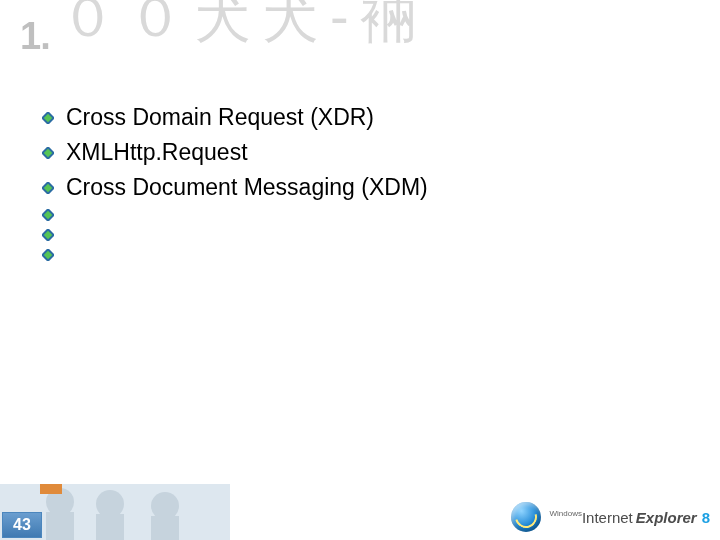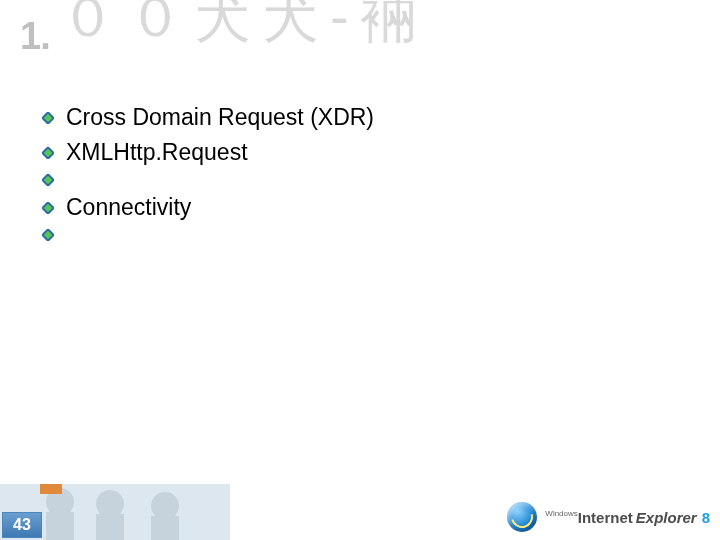--- a/index.html
+++ b/index.html
@@ -128,21 +128,21 @@
     font-size: 8px;
     color: #666;
   }
   .ie-text .main {
     display: flex;
     align-items: baseline;
     gap: 3px;
   }
   .ie-text .main .internet {
     font-size: 15px;
-    font-weight: 700;
+    font-weight: 400;
     color: #4c4c4c;
   }
   .ie-text .main .explorer {
     font-size: 15px;
     font-weight: 700;
     font-style: italic;
     color: #4c4c4c;
   }
   .ie-text .main .ver {
     font-size: 15px;
@@ -178,29 +178,37 @@
     </span>
     <span class="item-label">XMLHttp.Request</span>
   </li>
   <li class="item">
     <span class="bullet">
       <svg viewBox="0 0 12 12">
           <rect x="1" y="1" width="10" height="10" transform="rotate(45 6 6)" fill="#2b6ca3"></rect>
           <rect x="3" y="3" width="6" height="6" transform="rotate(45 6 6)" fill="#56c556"></rect>
         </svg>
     </span>
-  </li>
-  <li class="item">
-    <span class="bullet">
-      <svg viewBox="0 0 12 12">
-          <rect x="1" y="1" width="10" height="10" transform="rotate(45 6 6)" fill="#2b6ca3"></rect>
-          <rect x="3" y="3" width="6" height="6" transform="rotate(45 6 6)" fill="#56c556"></rect>
-        </svg>
-    </span>
-    <span class="item-label">Connectivity</span>
+    <span class="item-label">Cross Document Messaging (XDM)</span>
+  </li>
+  <li class="item">
+    <span class="bullet">
+      <svg viewBox="0 0 12 12">
+          <rect x="1" y="1" width="10" height="10" transform="rotate(45 6 6)" fill="#2b6ca3"></rect>
+          <rect x="3" y="3" width="6" height="6" transform="rotate(45 6 6)" fill="#56c556"></rect>
+        </svg>
+    </span>
+  </li>
+  <li class="item">
+    <span class="bullet">
+      <svg viewBox="0 0 12 12">
+          <rect x="1" y="1" width="10" height="10" transform="rotate(45 6 6)" fill="#2b6ca3"></rect>
+          <rect x="3" y="3" width="6" height="6" transform="rotate(45 6 6)" fill="#56c556"></rect>
+        </svg>
+    </span>
   </li>
   <li class="item">
     <span class="bullet">
       <svg viewBox="0 0 12 12">
           <rect x="1" y="1" width="10" height="10" transform="rotate(45 6 6)" fill="#2b6ca3"></rect>
           <rect x="3" y="3" width="6" height="6" transform="rotate(45 6 6)" fill="#56c556"></rect>
         </svg>
     </span>
   </li>
 </ul>

